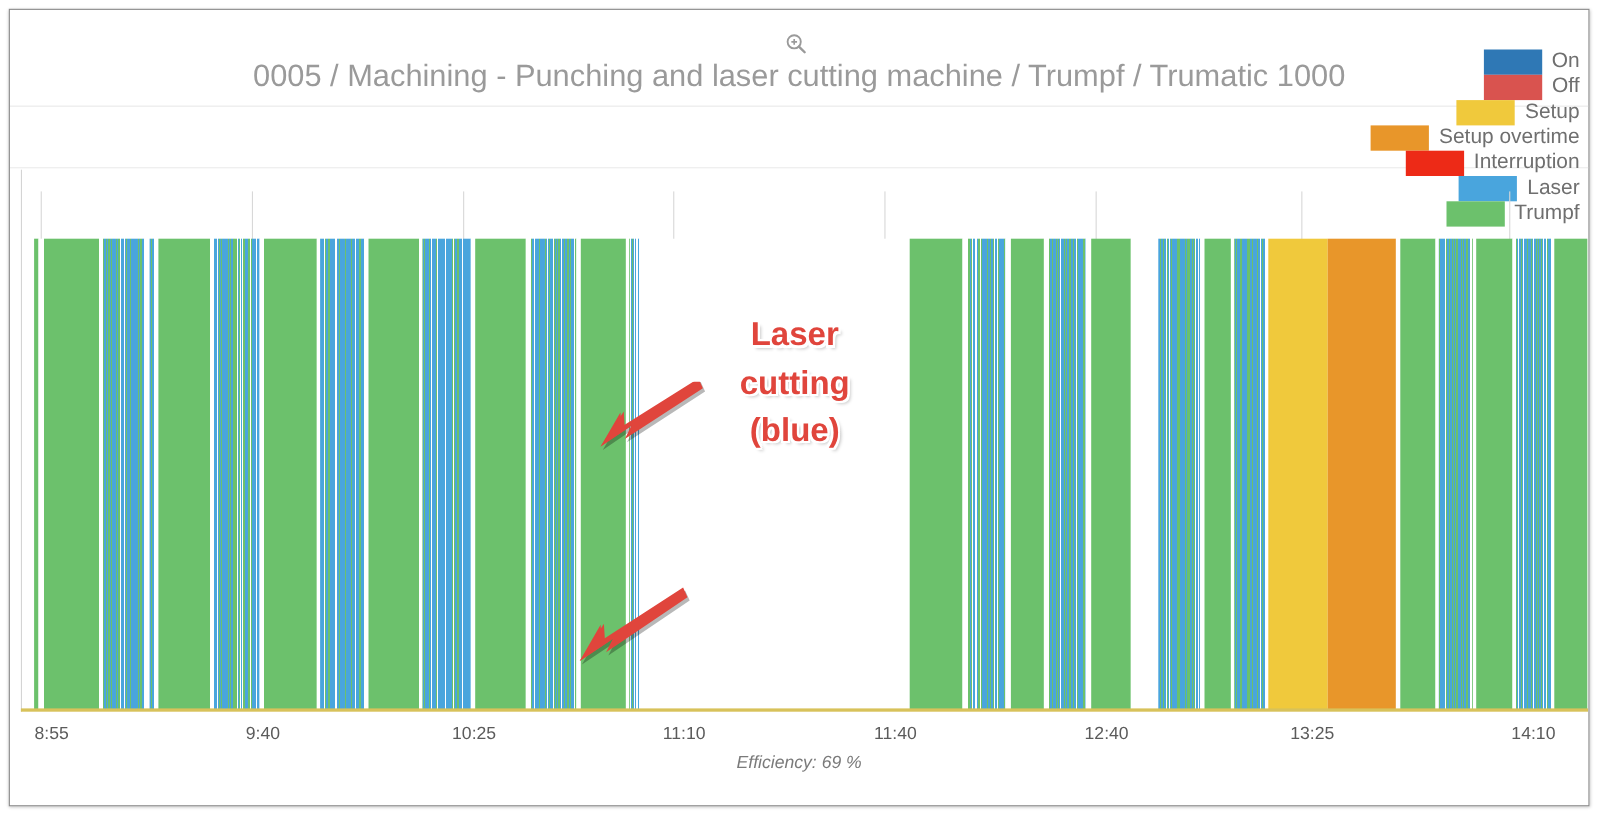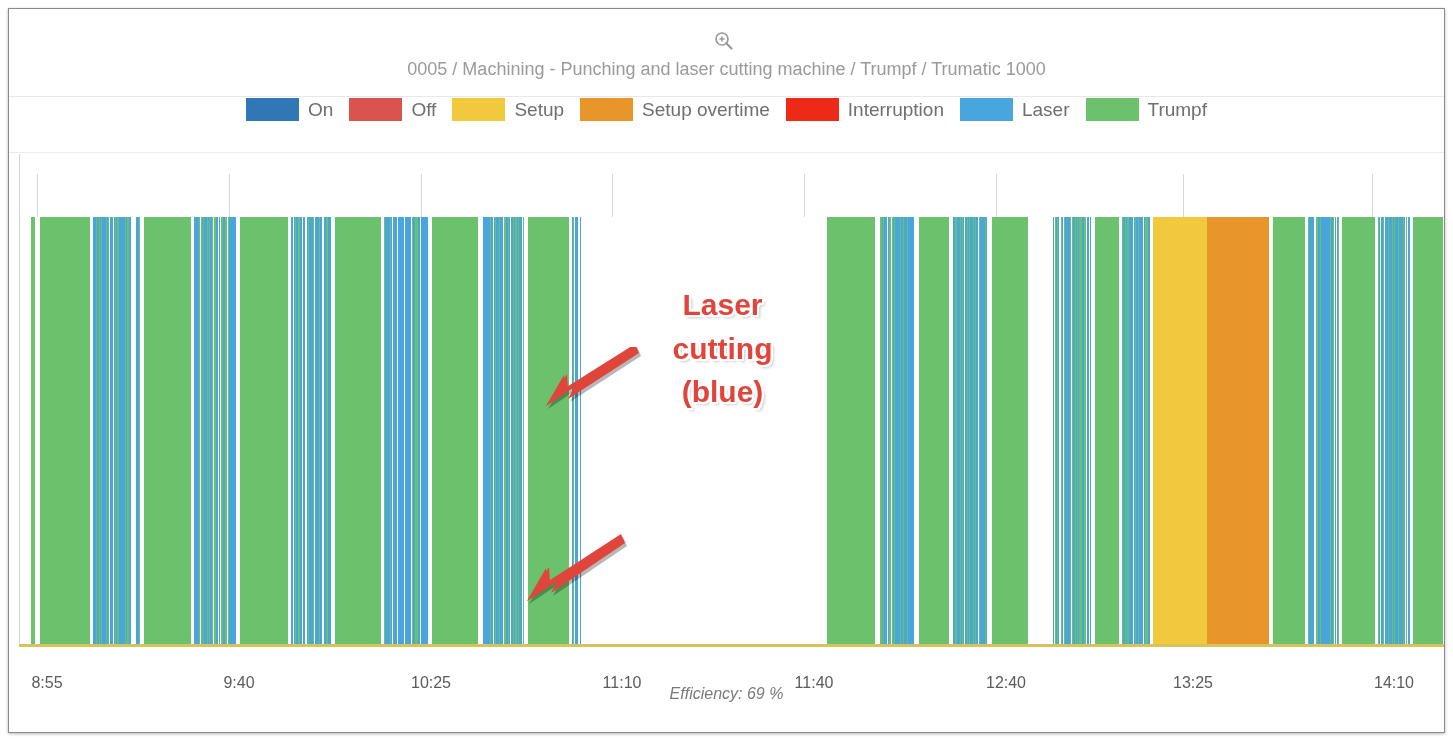--- a/index.html
+++ b/index.html
@@ -17,31 +17,31 @@
     position:absolute;left:0;top:0;width:100%;height:88px;
     box-sizing:border-box;border-bottom:1px solid #e8e8e8;
     text-align:center;
   }
   .title-line1{
     position:absolute;left:0;top:19px;width:100%;
     font-size:20px;color:#9a9a9a;line-height:24px;white-space:nowrap;
   }
   .title-line2{
     position:absolute;left:0;top:48px;width:100%;
-    font-size:18px;color:#9a9a9a;line-height:24px;white-space:nowrap;
+    font-size:28px;color:#9a9a9a;line-height:24px;white-space:nowrap;
   }
   .mag-icon{
     display:inline-block;vertical-align:-3px;margin-right:6px;
   }
 
   
   .legend{
     position:absolute;left:0;top:89px;width:100%;height:55px;
     box-sizing:border-box;border-bottom:1px solid #ececec;
-    display:flex;align-items:flex-start;justify-content:center;
+    display:flex;align-items:flex-end;justify-content:center;flex-direction:column;
   }
   .legend-item{display:flex;align-items:center;margin:0 8px;}
   .legend-swatch{width:53px;height:23px;display:block;}
   .legend-label{
     margin-left:9px;font-size:19px;color:#6f6f6f;white-space:nowrap;
   }
 
   
   .plot-area{
     position:absolute;left:0;top:145px;width:1435px;height:503px;
@@ -61,21 +61,20 @@
   }
   .seg{position:absolute;top:0;height:100%;}
 
   
   .xaxis{
     position:absolute;left:0;top:650px;width:100%;height:30px;
   }
   .xtick-label{
     position:absolute;top:0;font-size:16px;color:#5b5b5b;white-space:nowrap;
     transform:translateX(-50%);
-    margin-top:15px;
   }
   .efficiency{
     position:absolute;left:0;top:676px;width:100%;text-align:center;
     font-size:16px;font-style:italic;color:#7a7a7a;
   }
 
   
   .anno{
     position:absolute;font-weight:bold;font-size:30px;line-height:1.45;
     color:#e0453c;text-align:center;white-space:pre;

